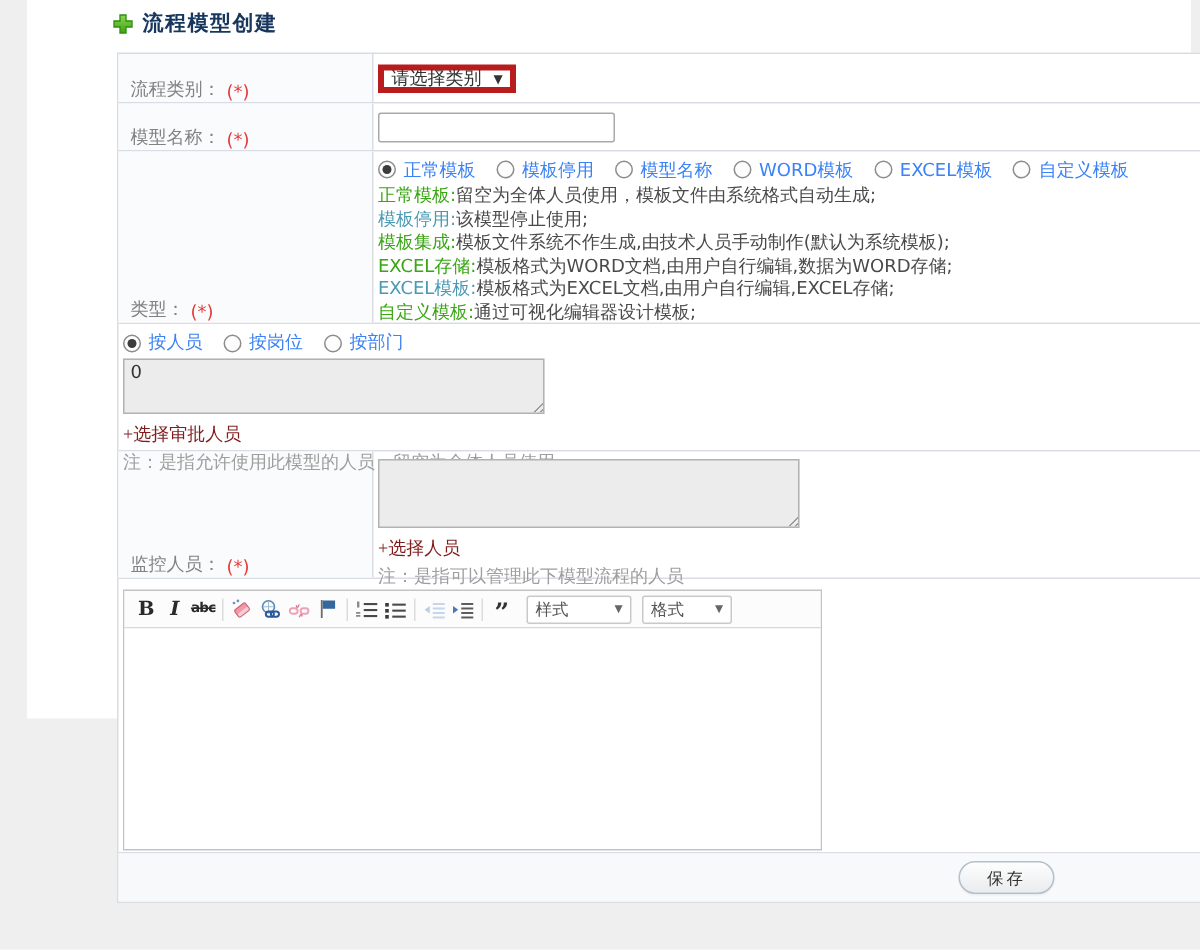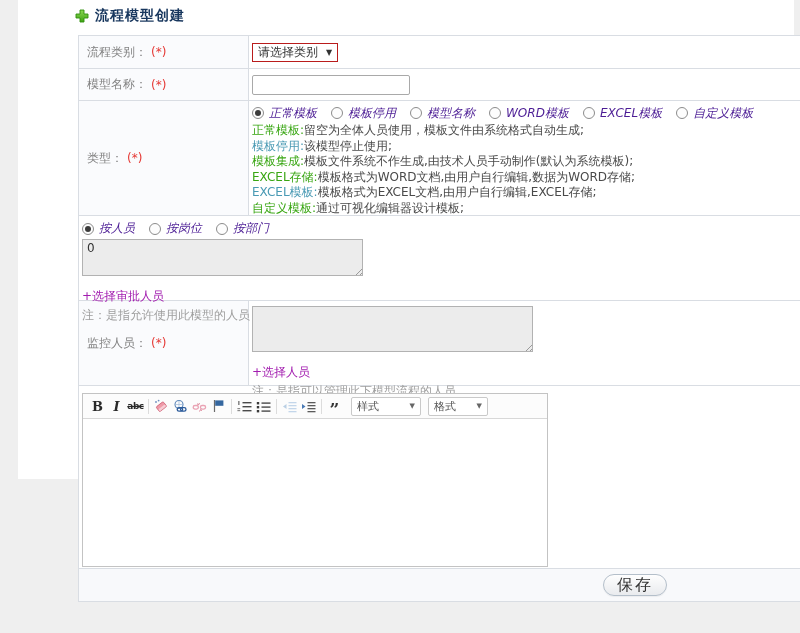--- a/index.html
+++ b/index.html
@@ -7,78 +7,78 @@
   body { font-family:"DejaVu Sans", sans-serif; font-size:12px; color:#444; background:#efefef; }
   .page { position:relative; width:800px; height:633px; background:#efefef; overflow:hidden; }
   .panel { position:absolute; left:18px; top:0; width:776px; height:479px; background:#ffffff; }
   .header { position:absolute; left:57px; top:7px; height:18px; display:flex; align-items:center; gap:6px; }
   .page-title { font-size:14px; font-weight:bold; color:#17365d; letter-spacing:1px; }
 
   .form { position:absolute; left:60px; top:35px; width:733px; background:#fff; border:1px solid #d9dde3; }
   .row { display:flex; border-bottom:1px solid #d9dde3; }
   .row:last-child { border-bottom:none; }
   .cell-label { width:170px; min-width:170px; border-right:1px solid #d9dde3; background:#fafbfd;
-                display:flex; align-items:center; padding-left:8px; color:#828282; }
+                display:flex; align-items:flex-end; padding-left:8px; color:#828282; }
   .cell-value { flex:1; position:relative; }
   .req { color:#e53935; margin-left:4px; }
 
   .r1 { height:33px; } .r2 { height:32px; } .r3 { height:115px; }
   .r4 { height:85px; } .r5 { height:85px; } .r6 { height:183px; } .r7 { height:32px; }
 
   .fake-select { position:absolute; left:3px; top:7px; height:19px; display:inline-flex; align-items:center;
-                 gap:8px; padding:0 5px; border:1px solid #b91c1c; background:#fff; color:#333; cursor:default; }
+                 gap:8px; padding:0 5px; border:4px solid #b91c1c; background:#fff; color:#333; cursor:default; }
   .fake-select .caret { font-size:8px; color:#333; }
 
   .text-input { position:absolute; left:3px; top:6px; width:158px; height:20px; border:1px solid #a9a9a9;
                 border-radius:2px; background:#fff; font-family:inherit; font-size:12px; padding:0 4px; }
 
   .radio-line { display:flex; align-items:center; }
   .radio { width:12px; height:12px; border-radius:50%; border:1px solid #8c8c8c; background:#fdfdfd;
            position:relative; margin-right:5px; flex:none; }
   .radio.checked::after { content:''; position:absolute; left:2px; top:2px; width:6px; height:6px;
                           border-radius:50%; background:#3c3c3c; }
-  .radio-label { margin-right:14px; color:#4c1d95;font-style:italic; }
+  .radio-label { margin-right:14px; color:#3b82f6; }
 
   .type-value { padding:4px 4px 0 3px; }
   .type-value .radio-line { height:16px; margin-bottom:2px; }
   .desc-line { line-height:15.5px; color:#4a4a4a; white-space:nowrap; }
   .term-green { color:#39a613; }
   .term-blue { color:#4a9ab4; }
 
   .users-value, .monitors-value { padding:5px 0 0 3px; }
   .users-value .radio-line { height:15px; margin-bottom:3px; }
   .ta-wrap { position:relative; width:281px; }
   .gray-ta { width:281px; border:1px solid #b2b2b2; background:#ececec; font-family:inherit; font-size:12px;
              color:#333; padding:1px 4px; resize:none; display:block; }
   .ta-users { height:37px; }
   .ta-monitors { height:46px; }
   .resize-handle { position:absolute; right:1px; bottom:1px; width:9px; height:9px; cursor:nwse-resize;
              background:repeating-linear-gradient(135deg, transparent 0 2px, #9a9a9a 2px 3px);
              clip-path:polygon(100% 0, 100% 100%, 0 100%); }
-  .pick-link { display:inline-block; margin-top:12px; color:#a21caf; text-decoration:none; }
+  .pick-link { display:inline-block; margin-top:5px; color:#7f1d1d; text-decoration:none;font-family:Liberation Serif, serif; }
   .note { margin-top:2px; color:#9e9e9e; }
 
   .editor { position:absolute; left:3px; top:7px; width:466px; height:174px; border:1px solid #c3c3c3; background:#fff; }
   .toolbar { height:25px; border-bottom:1px solid #d8d8d8; background:#fcfcfc; display:flex; align-items:center; padding:0 5px; }
   .tbtn { width:19px; height:19px; display:flex; align-items:center; justify-content:center; border-radius:2px; flex:none; cursor:pointer; }
   .sep { width:1px; height:15px; background:#dcdcdc; margin:0 3px; flex:none; }
   .glyph-b { font-family:"DejaVu Serif", serif; font-weight:bold; font-size:13px; color:#2a2a2a; }
   .glyph-i { font-family:"DejaVu Serif", serif; font-style:italic; font-weight:bold; font-size:13px; color:#2a2a2a; }
   .glyph-abc { font-size:9px; font-weight:bold; text-decoration:line-through; color:#2a2a2a; letter-spacing:-0.5px; }
   .glyph-quote { font-family:"DejaVu Serif", serif; font-weight:bold; font-size:17px; color:#333; line-height:10px; margin-top:6px; }
   .tb-select { height:19px; border:1px solid #c9c9c9; border-radius:2px; background:#fff; display:flex;
                align-items:center; justify-content:space-between; padding:0 5px; font-size:11px; color:#555;
                margin-left:7px; cursor:pointer; flex:none; }
   .tb-style { width:70px; } .tb-format { width:60px; }
   .tb-caret { font-size:7px; color:#666; }
   .editor-body { height:147px; background:#fff; }
 
   .footer-row { height:32px; background:#f8f9fb; position:relative; }
-  .save-btn { position:absolute; left:524px; top:5px; width:64px; height:22px; border:1px solid #b4bfca;
-              border-radius:11px; background:linear-gradient(#fefefe,#e9ebee); color:#333; font-size:16px;
+  .save-btn { position:absolute; left:560px; top:5px; width:64px; height:22px; border:1px solid #b4bfca;
+              border-radius:11px; background:linear-gradient(#fefefe,#e9ebee); color:#333; font-size:11px;
               letter-spacing:2px; display:flex; align-items:center; justify-content:center; cursor:pointer;
               box-shadow:0 1px 1px rgba(0,0,0,0.05); }
 </style>
 </head>
 <body>
 
 <div class="page">
   <div class="panel">
 
     <div class="header">

